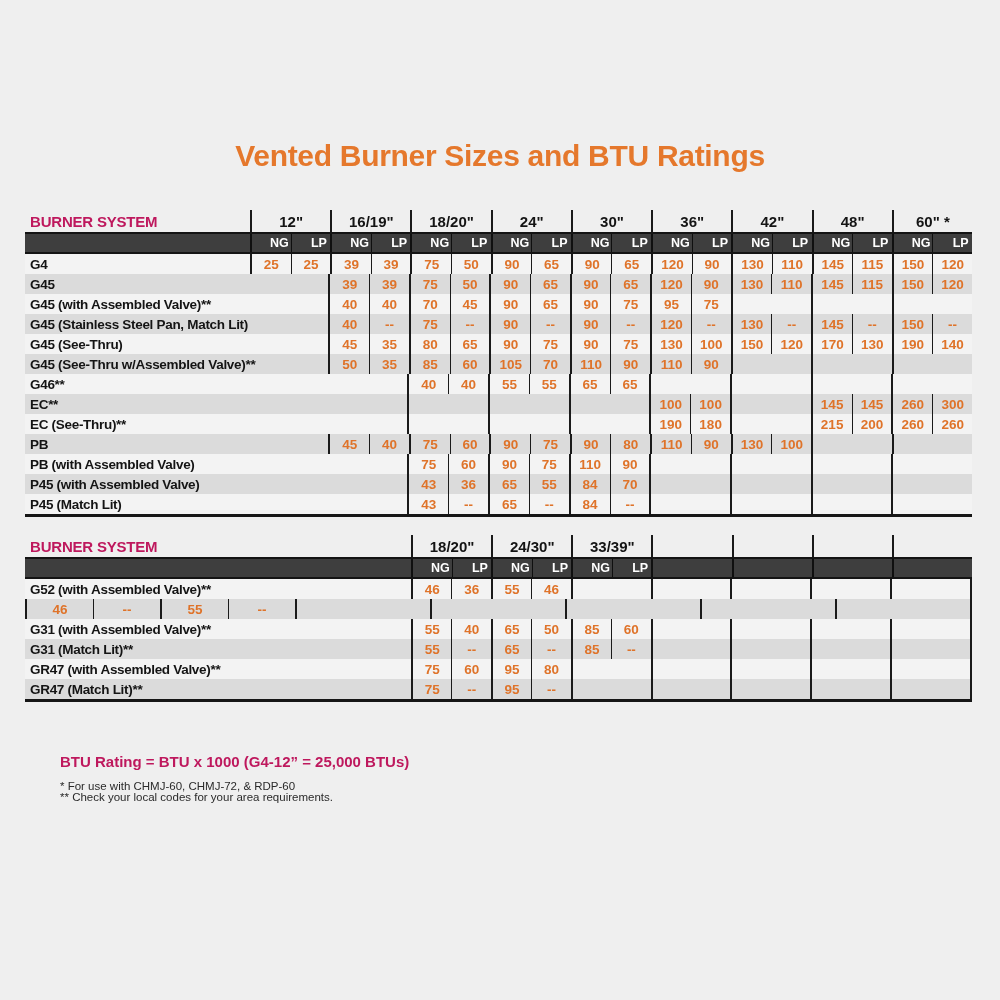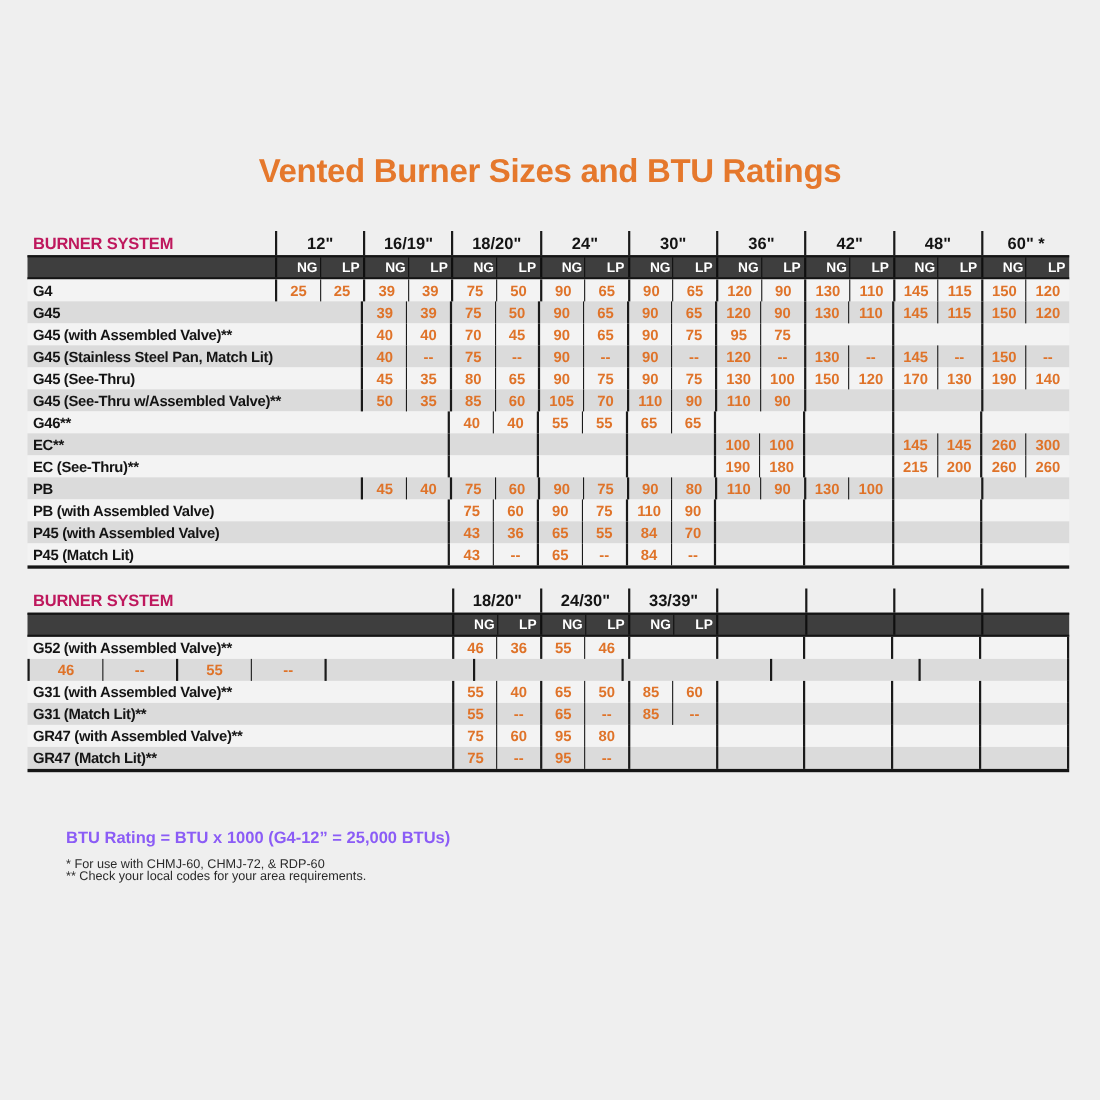--- a/index.html
+++ b/index.html
@@ -67,21 +67,21 @@
 
   .endline{height:3px;background:#161616;}
 
   
   #table1 .hlabel, #table1 .dlabel, #table1 .rlabel{flex:0 0 225px;width:225px;}
   #table2 .hlabel, #table2 .dlabel, #table2 .rlabel{flex:0 0 386px;width:386px;}
 
   
   .btu-note{
     position:absolute;left:60px;top:753px;
-    font-size:15px;font-weight:bold;color:#8b5cf6;
+    font-size:15px;font-weight:bold;color:#be185d;
   }
   .fn{position:absolute;left:60px;font-size:11.5px;color:#2a2a2a;}
   .fn1{top:791px;}
   .fn2{top:780px;}
 </style>
 </head>
 <body>
 
 <div class="title">Vented Burner Sizes and BTU Ratings</div>
 

